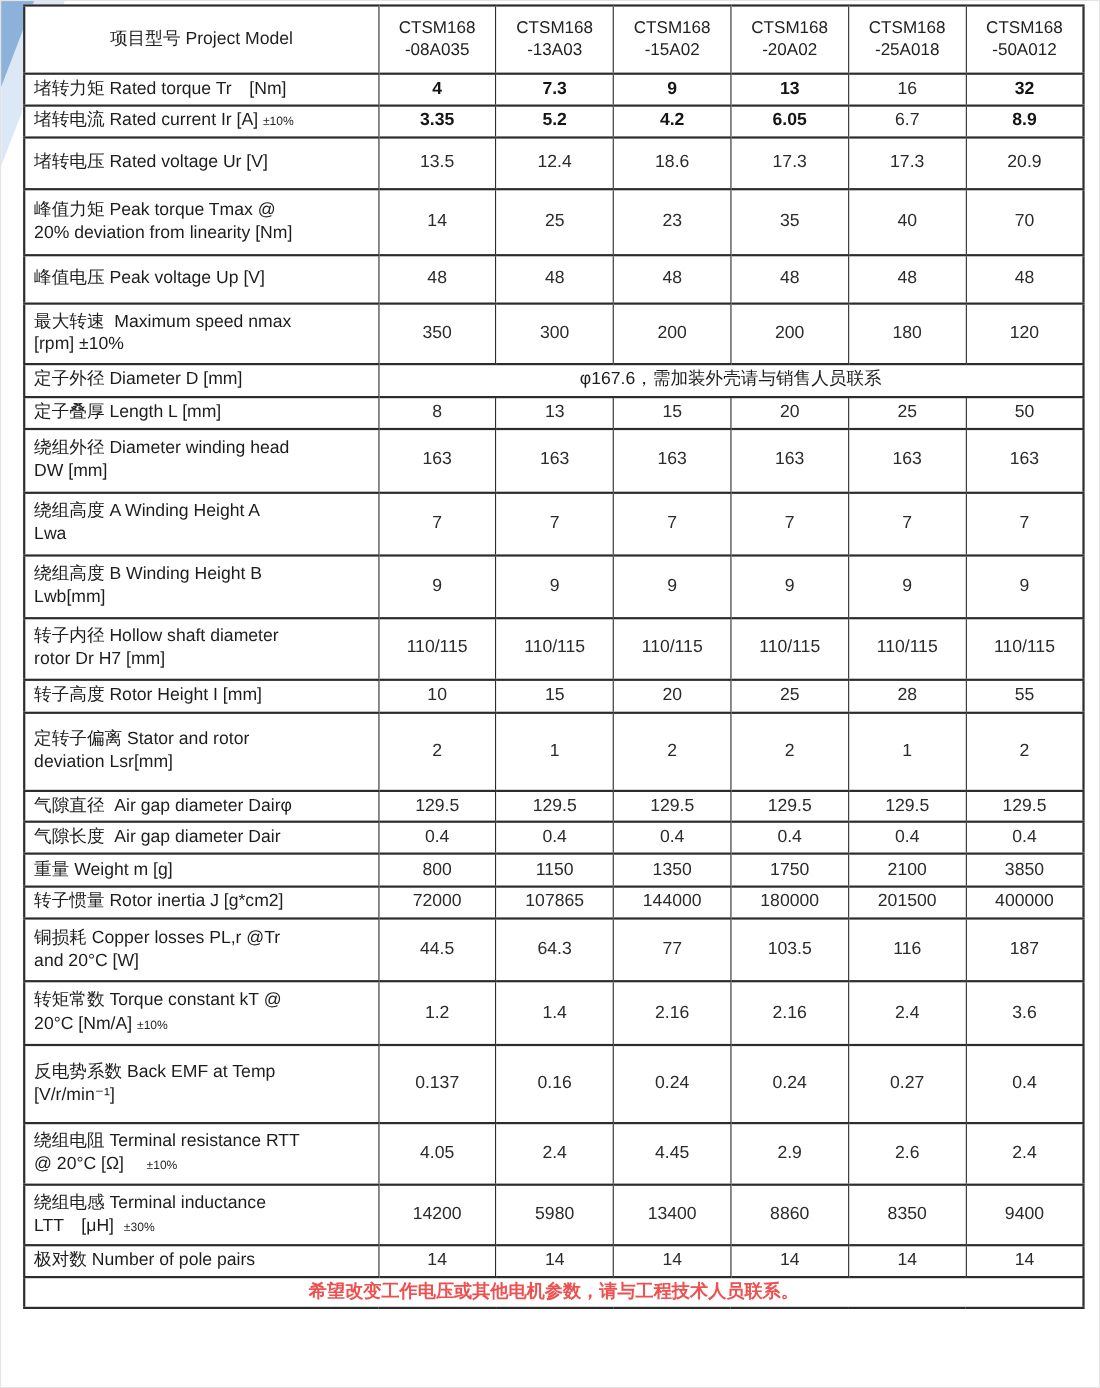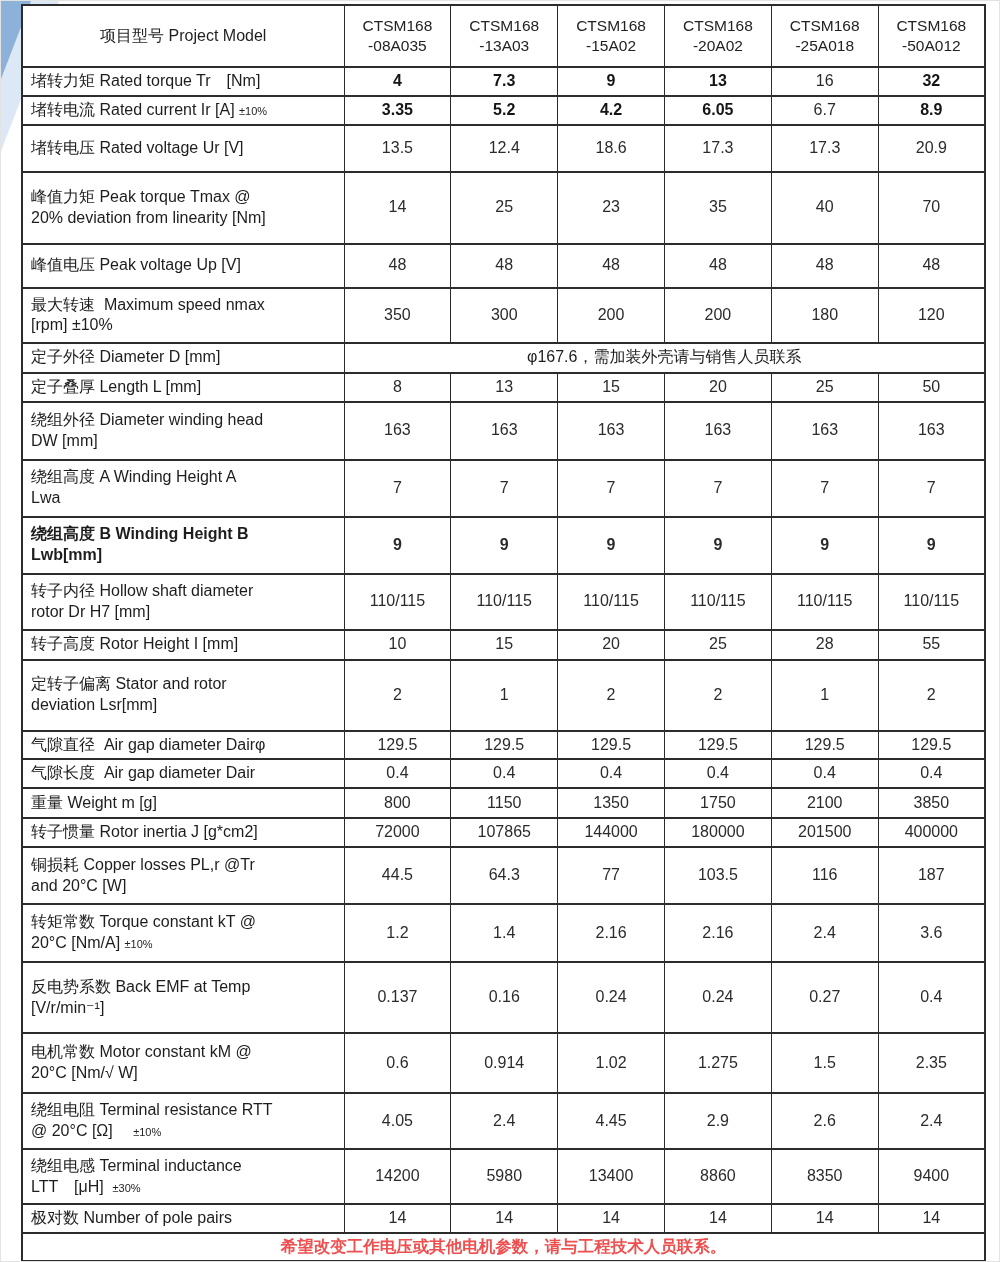--- a/index.html
+++ b/index.html
@@ -130,21 +130,21 @@
         </tr>
         <tr style="height: 47px;">
           <td class="row-label"><span>堵转电压 Rated voltage Ur [V]</span></td>
           <td class="value-cell">13.5</td>
           <td class="value-cell">12.4</td>
           <td class="value-cell">18.6</td>
           <td class="value-cell">17.3</td>
           <td class="value-cell">17.3</td>
           <td class="value-cell">20.9</td>
         </tr>
-        <tr style="height: 72px;">
+        <tr style="height: 60px;">
           <td class="row-label"><span>峰值力矩 Peak torque Tmax @
 20% deviation from linearity [Nm]</span></td>
           <td class="value-cell">14</td>
           <td class="value-cell">25</td>
           <td class="value-cell">23</td>
           <td class="value-cell">35</td>
           <td class="value-cell">40</td>
           <td class="value-cell">70</td>
         </tr>
         <tr style="height: 44px;">
@@ -192,21 +192,21 @@
         <tr style="height: 57px;">
           <td class="row-label"><span>绕组高度 A Winding Height A
 Lwa</span></td>
           <td class="value-cell">7</td>
           <td class="value-cell">7</td>
           <td class="value-cell">7</td>
           <td class="value-cell">7</td>
           <td class="value-cell">7</td>
           <td class="value-cell">7</td>
         </tr>
-        <tr style="height: 57px; font-weight: bold;">
+        <tr style="height: 57px;">
           <td class="row-label"><span>绕组高度 B Winding Height B
 Lwb[mm]</span></td>
           <td class="value-cell">9</td>
           <td class="value-cell">9</td>
           <td class="value-cell">9</td>
           <td class="value-cell">9</td>
           <td class="value-cell">9</td>
           <td class="value-cell">9</td>
         </tr>
         <tr style="height: 56px;">
@@ -297,30 +297,20 @@
         <tr style="height: 71px;">
           <td class="row-label"><span>反电势系数 Back EMF at Temp
 [V/r/min⁻¹]</span></td>
           <td class="value-cell">0.137</td>
           <td class="value-cell">0.16</td>
           <td class="value-cell">0.24</td>
           <td class="value-cell">0.24</td>
           <td class="value-cell">0.27</td>
           <td class="value-cell">0.4</td>
         </tr>
-        <tr style="height: 60px;">
-          <td class="row-label"><span>电机常数 Motor constant kM @
-20°C [Nm/√ W]</span></td>
-          <td class="value-cell">0.6</td>
-          <td class="value-cell">0.914</td>
-          <td class="value-cell">1.02</td>
-          <td class="value-cell">1.275</td>
-          <td class="value-cell">1.5</td>
-          <td class="value-cell">2.35</td>
-        </tr>
         <tr style="height: 56px;">
           <td class="row-label"><span>绕组电阻 Terminal resistance RTT
 @ 20°C [Ω]　</span> <span class="small-note">±10%</span></td>
           <td class="value-cell">4.05</td>
           <td class="value-cell">2.4</td>
           <td class="value-cell">4.45</td>
           <td class="value-cell">2.9</td>
           <td class="value-cell">2.6</td>
           <td class="value-cell">2.4</td>
         </tr>

